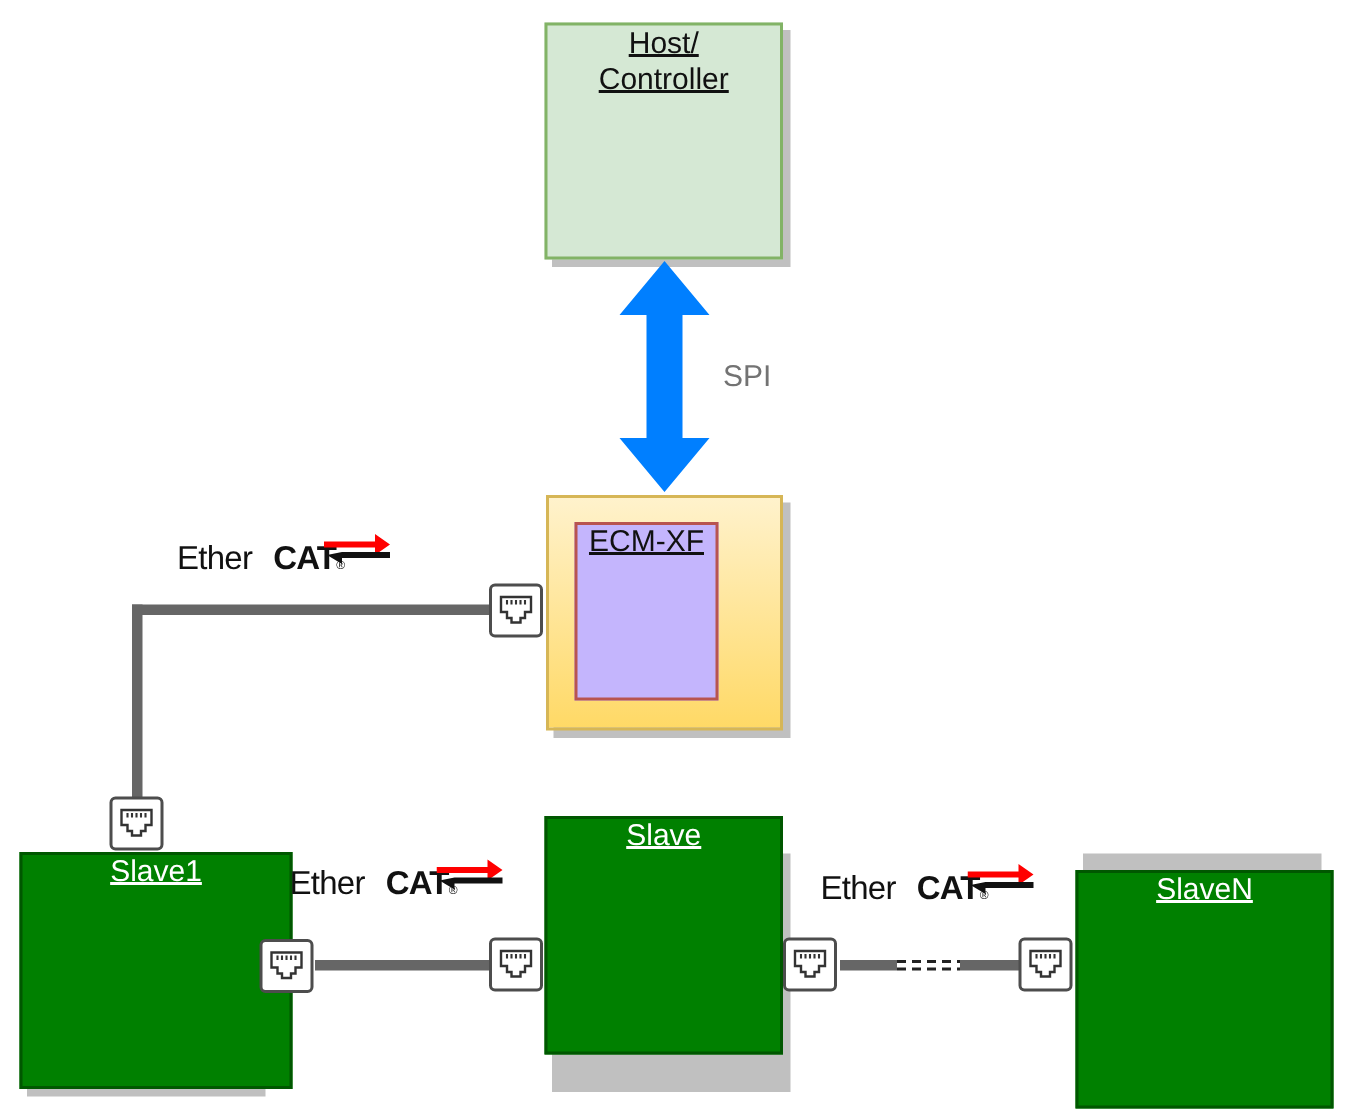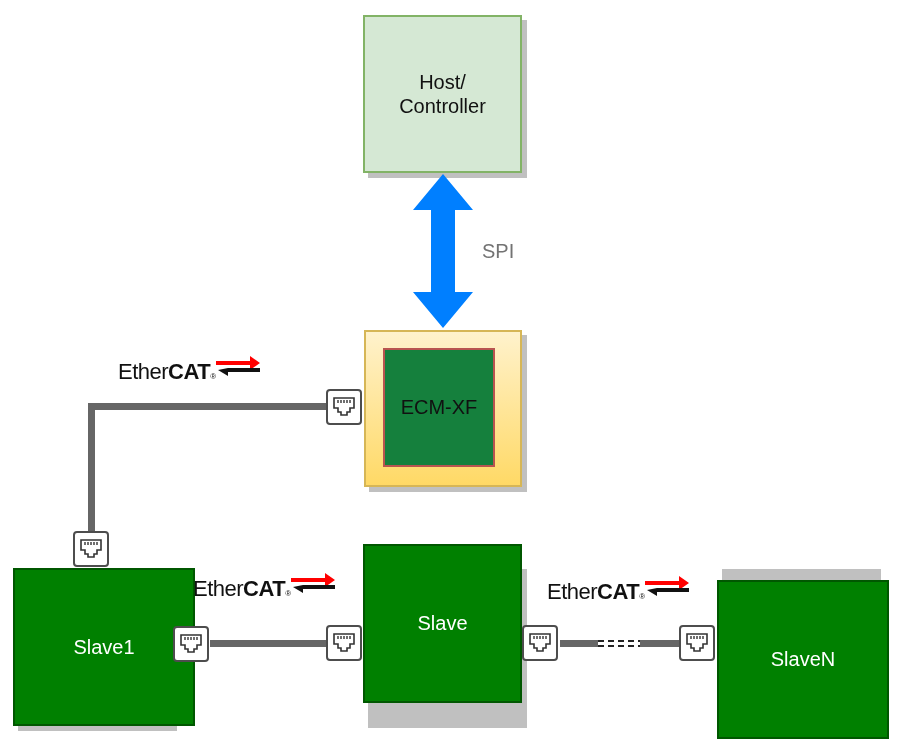--- a/index.html
+++ b/index.html
@@ -1,41 +1,41 @@
 <!DOCTYPE html>
 <html><head>
   <meta charset="utf-8">
   <style>
     html, body { margin: 0; padding: 0; background: #ffffff; }
     body { width: 900px; height: 745px; position: relative; overflow: hidden;
            font-family: "Liberation Sans", sans-serif; }
     .box { position: absolute; box-sizing: border-box; display: flex;
-           align-items: center; justify-content: center; text-align: center; }
+           justify-content: center; text-align: center; text-decoration: underline; }
     .shadow { position: absolute; background: #c0c0c0; }
     #host { left: 363px; top: 15px; width: 159px; height: 158px;
             background: #d5e8d4; border: 2px solid #82b366;
             font-size: 20px; color: #111; line-height: 1.2; }
     #ecm-outer { left: 364px; top: 330px; width: 158px; height: 157px;
             background: linear-gradient(#fff2cc, #ffd966); border: 2px solid #d6b656; }
-    #ecm-inner { left: 383px; top: 348px; width: 112px; height: 119px;
-            background: #15803d; border: 2px solid #b85450;
+    #ecm-inner { left: 383px; top: 348px; width: 96px; height: 119px;
+            background: #c4b5fd; border: 2px solid #b85450;
             font-size: 20px; color: #111; }
     .slave { background: #008000; border: 2px solid #005700; color: #ffffff; font-size: 20px; }
     #slave1 { left: 13px; top: 568px; width: 182px; height: 158px; }
     #slave  { left: 363px; top: 544px; width: 159px; height: 159px; }
     #slaveN { left: 717px; top: 580px; width: 172px; height: 159px; }
     .port { position: absolute; width: 36px; height: 36px; box-sizing: border-box;
             background: #fff; border: 2px solid #4d4d4d; border-radius: 4px; }
     .port svg { position: absolute; left: 4px; top: 5px; }
     .cable { position: absolute; background: #666666; }
     .label { position: absolute; font-size: 20px; color: #737373; }
     .ecat { position: absolute; }
     .ecat .txt { position: absolute; left: 0; top: 4px; font-size: 22px; color: #111;
                  white-space: nowrap; letter-spacing: -0.5px; }
-    .ecat .txt b { font-weight: 900; }
+    .ecat .txt b { font-weight: 900; margin-left: 14px; }
     .ecat svg { position: absolute; }
   </style>
 </head>
 <body>
 
 <div class="shadow" style="left:368px;top:20px;width:159px;height:158px;"></div>
 <div class="box" id="host">
   <div>
     <div>Host/</div>
     <div>Controller</div>

